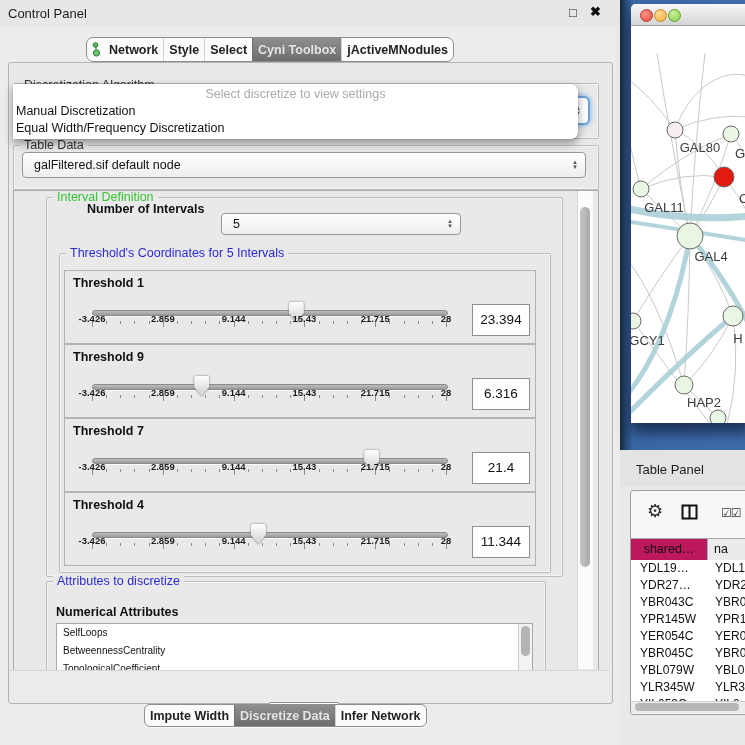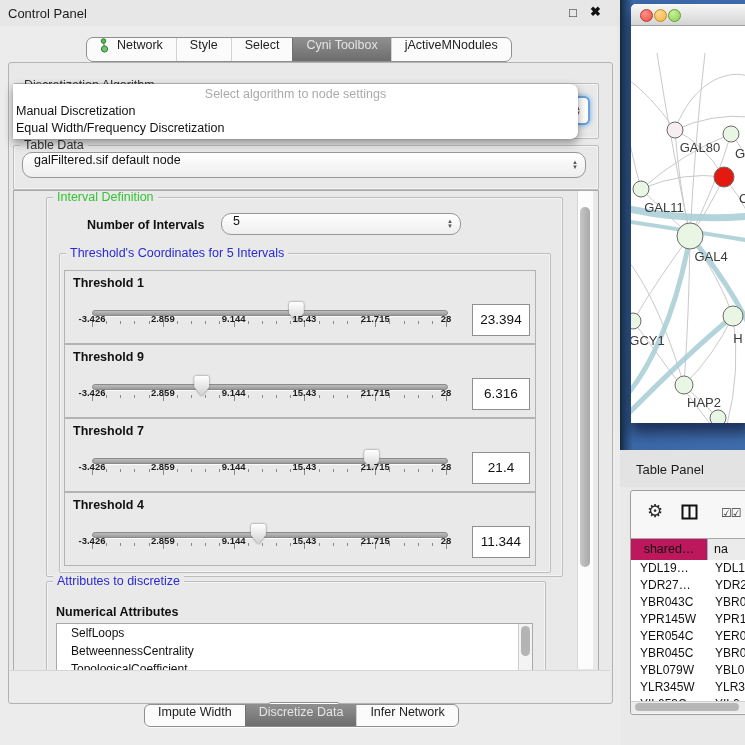--- a/index.html
+++ b/index.html
@@ -9,55 +9,55 @@
   
   #cp-header{left:0;top:0;width:620px;height:26px;background:#e7e7e7}
   #cp-title{left:8px;top:6px;font-size:13px;color:#1c1c1c}
   #cp-float{left:569px;top:5px;font-size:13px;color:#222;cursor:default}
   #cp-close{left:590px;top:4px;font-size:13px;font-weight:700;color:#111;cursor:default}
   
   .tabbar{display:flex;align-items:stretch;border:1px solid #8e8e8e;border-radius:7px;
           background:#fbfbfb;overflow:hidden;box-shadow:0 1px 0 rgba(255,255,255,.8)}
   #top-tabs{left:86px;top:37px;height:23px}
   #bottom-tabs{left:144px;top:704px;height:21px;border-radius:6px}
-  .ttab{display:flex;padding:0 13px;font-size:12.5px;font-weight:400;
+  .ttab{display:flex;align-items:center;padding:0 5px;font-size:12.5px;font-weight:700;
         color:#222;border-left:1px solid #d2d2d2;white-space:nowrap;cursor:default}
   .ttab:first-child{border-left:none}
   .ttab.sel{background:linear-gradient(#8f8f8f,#6d6d6d);color:#e4e4e4;border-left-color:#707070}
   #net-tab-icon{margin-right:6px}
   
   #outer{left:8px;top:62px;width:603px;height:640px;background:#e9e9e9;
          border:1px solid #b3b3b3;border-radius:3px}
   .group{position:absolute;border:1px solid #bdbdbd;border-radius:2px;
          box-shadow:inset 0 0 0 1px rgba(255,255,255,.5)}
   .gtitle{position:absolute;top:-8px;left:6px;background:#e9e9e9;padding:0 4px;
           font-size:12.5px;color:#333;line-height:15px;white-space:nowrap}
   .gtitle.blue{color:#2a2ad4}.gtitle.green{color:#35c435}
   .combo{position:absolute;background:linear-gradient(#ffffff,#eeeeee);border:1px solid #979797;
-         border-radius:10px;display:flex;padding:0 24px 0 11px;
+         border-radius:4px;display:flex;align-items:center;padding:0 24px 0 11px;
          box-sizing:border-box;font-size:12.5px;color:#111;cursor:default}
   .spin{position:absolute;right:7px;top:50%;transform:translateY(-50%);display:flex;
         flex-direction:column;align-items:center;font-size:6px;line-height:5px;color:#555}
   
   #algo-combo{left:22px;top:96px;width:564px;height:25px;background:#fff;
               border:2px solid #6aa1d8;border-radius:6px;box-shadow:0 0 4px 1px #8ebde6;z-index:5}
   
   #algo-popup{left:13px;top:84px;width:565px;height:55px;background:#fff;z-index:30;
               border-radius:0 7px 7px 0;box-shadow:0 4px 10px rgba(0,0,0,.4),0 0 1px rgba(0,0,0,.35)}
   .popt{font-size:12.5px;color:#111;height:17px;line-height:16px;padding-left:3px;cursor:default}
   .popt.ph{color:#ababab;text-align:center;padding-left:0;padding-top:2px}
   .popt.b{font-weight:400}
   
   #scrollarea{left:13px;top:190px;width:584px;height:480px;border:1px solid #ababab;
               background:#e9e9e9;overflow:hidden}
   #sa-track{position:absolute;right:5px;top:0;width:15px;height:478px;background:#fcfcfc;
             border-left:1px solid #d7d7d7}
   #sa-thumb{position:absolute;left:2px;top:16px;width:10px;height:360px;border-radius:6px;
             background:linear-gradient(90deg,#c6c6c6,#a9a9a9)}
-  #noi-label{left:73px;top:27px;font-weight:700}
+  #noi-label{left:73px;top:11px;font-weight:700}
   #noi-combo{left:207px;top:22px;width:240px;height:22px}
   
   .t-box{position:absolute;left:4px;width:470px;height:72px;background:#e9e9e9;
          border:1px solid #b3b3b3}
   .t-label{position:absolute;left:8px;top:5px;font-weight:700;font-size:12.5px}
   .t-track{position:absolute;left:27px;top:39px;width:354px;height:4px;border-radius:4px;
            background:linear-gradient(#bdbdbd,#9b9b9b);border:1px solid #8b8b8b;
            box-shadow:0 1px 0 rgba(255,255,255,.8)}
   .t-thumbwrap{position:absolute;top:31px;width:15px;height:20px;filter:drop-shadow(0 0 1px #777)}
   .t-thumb{width:100%;height:100%;background:linear-gradient(#ffffff,#d0d0d0);
@@ -66,21 +66,21 @@
   .tick{position:absolute;top:0;width:1px;background:#8a8a8a}
   .t-labels{position:absolute;left:27px;top:42px;width:355px;height:11px}
   .tlab{position:absolute;transform:translateX(-50%);font-size:9.5px;font-weight:700;
         color:#1c1c1c;white-space:nowrap}
   .t-value{position:absolute;left:407px;top:33px;width:56px;height:30px;background:#fff;
            border:1px solid #8f8f8f;font-size:13.5px;text-align:center;line-height:30px}
   
   #attr-heading{left:42px;top:414px;font-weight:700}
   #attr-list{left:42px;top:432px;width:475px;height:46px;background:#fff;border:1px solid #a9a9a9;
              overflow:hidden}
-  .attr-item{height:18px;line-height:18px;padding-left:14px;font-size:12px}
+  .attr-item{height:18px;line-height:18px;padding-left:6px;font-size:10px}
   #attr-sb{position:absolute;right:0;top:0;width:13px;height:100%;background:#f3f3f3;
            border-left:1px solid #ccc}
   #attr-sb-thumb{position:absolute;left:2px;top:2px;width:9px;height:30px;border-radius:5px;
                  background:#b4b4b4}
   
   #apply-strip{left:9px;top:670px;width:601px;height:31px;background:#ececec;border-top:1px solid #d6d6d6}
   #apply-btn{left:268px;top:702px;width:70px;height:20px;border:1px solid #8f8f8f;border-radius:3px;
              background:linear-gradient(#ffffff,#e4e4e4);font-size:13px;text-align:center;
              line-height:19px;cursor:default}
   
@@ -155,21 +155,21 @@
 
   <div class="abs" id="outer"></div>
 
   <div class="abs group" id="algo-group" style="left:13px;top:83px;width:584px;height:54px;">
     <span class="gtitle" style="top:-6px;background:transparent">Discretization Algorithm</span>
   </div>
   <div class="abs" id="algo-combo">
     <span class="spin">▲<br>▼</span>
   </div>
   <div class="abs" id="algo-popup">
-    <div class="popt ph">Select algorithm to node settings</div>
+    <div class="popt ph">Select discretize to view settings</div>
     <div class="popt b">Manual Discretization</div>
     <div class="popt">Equal Width/Frequency Discretization</div>
   </div>
 
   <div class="abs group" style="left:13px;top:145px;width:584px;height:43px;">
     <span class="gtitle">Table Data</span>
   </div>
   <div class="abs combo" style="left:22px;top:152px;width:564px;height:26px;">
     <span>galFiltered.sif default node</span>
     <span class="spin">▲<br>▼</span>

